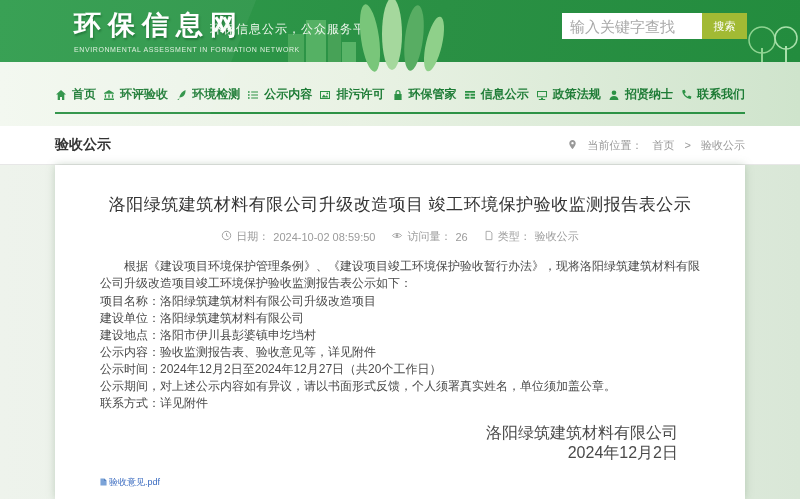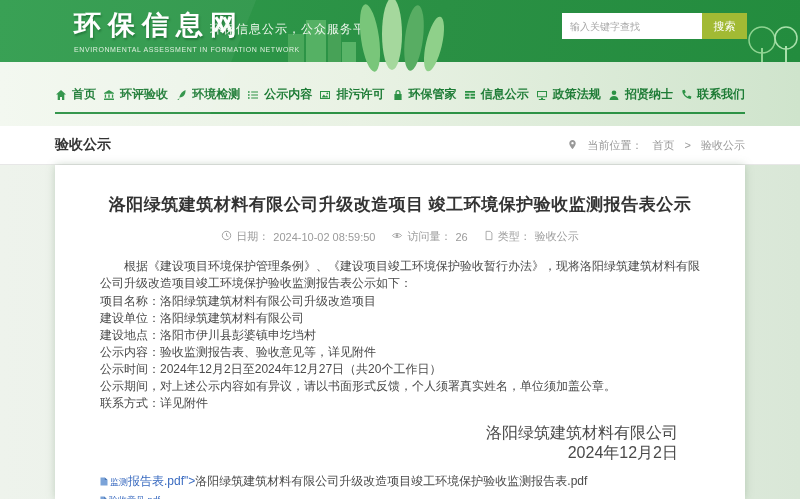--- a/index.html
+++ b/index.html
@@ -11,21 +11,21 @@
     background:linear-gradient(100deg,#2f9c4c 0%,#2a9044 55%,#238c3e 100%); overflow:visible; z-index:5; }
   .hdr-band { position:absolute; left:-60px; top:-40px; width:300px; height:160px;
     background:rgba(255,255,255,0.05); transform:skewX(-22deg); }
   .logo-block { position:absolute; left:74px; top:7px; }
   .logo-title { font-size:27px; font-weight:bold; color:#ffffff; letter-spacing:7px;
     text-shadow:1px 2px 2px rgba(0,60,20,0.35); white-space:nowrap; cursor:pointer; }
   .logo-sub { font-size:7px; color:#dff0de; letter-spacing:0.6px; margin-top:3px; white-space:nowrap; }
   .tagline { position:absolute; left:210px; top:21px; font-size:12px; color:#f0f8ee; letter-spacing:1px; white-space:nowrap; }
   .search-box { position:absolute; top:13px; right:53px; display:flex; }
   .search-input { width:140px; height:26px; border:none; outline:none; padding:0 8px;
-    font-size:10px; color:#333; background:#ffffff; }
+    font-size:15px; color:#333; background:#ffffff; }
   .search-input::placeholder { color:#a8a8a8; }
   .search-btn { width:45px; height:26px; border:none; background:#a2ba34; color:#ffffff;
     font-size:11px; cursor:pointer; }
   .hdr-art { position:absolute; pointer-events:none; }
 
   
   .main-nav { position:relative; height:64px;
     background:linear-gradient(90deg,#f3f8f0 0%,#e9f2e4 45%,#cfe4cc 100%); z-index:2; }
   .nav-inner { width:690px; margin:0 auto; padding-top:24px; display:flex;
     justify-content:space-between; align-items:center; }
@@ -40,21 +40,21 @@
     justify-content:space-between; align-items:center; }
   .section-title { font-size:14px; font-weight:bold; color:#333333; }
   .bc-right { display:flex; align-items:center; gap:10px; font-size:11px; color:#999999; }
   .bc-link { color:#999999; text-decoration:none; cursor:pointer; }
 
   
   .content-wrap { height:334px;
     background:linear-gradient(90deg,#eef3ec 0%,#e7efe5 55%,#d9e7d7 100%); }
   .card { width:690px; height:100%; margin:0 auto; background:#ffffff;
     box-shadow:0 0 8px rgba(110,140,110,0.35); padding:28px 45px 0; }
-  .article-title { font-size:17px; font-weight:bold; color:#333333; text-align:center;
+  .article-title { font-size:17px; font-weight:normal; color:#333333; text-align:center;
     letter-spacing:0.5px; }
   .meta-line { margin-top:13px; text-align:center; font-size:11px; color:#9b9b9b;
     display:flex; justify-content:center; align-items:center; gap:4px; }
   .meta-line .gap { width:8px; }
   .article-body { margin-top:15px; font-size:12px; color:#4a4a4a; line-height:17px; }
   .article-body p { margin:0; }
   .article-body p.indent { text-indent:2em;font-family:Liberation Mono, monospace; }
   .signature { margin-top:11px; text-align:right; font-size:16px; color:#4a4a4a;
     line-height:20px; padding-right:22px; }
   .attachments { margin-top:10px; line-height:13px; }
@@ -243,29 +243,20 @@
       <p>联系方式：详见附件</p>
     </div>
 
     <div class="signature">
       <div>洛阳绿筑建筑材料有限公司</div>
       <div>2024年12月2日</div>
     </div>
 
     <div class="attachments">
       <div class="att-line">
-        <span class="att-ico"><svg width="8" height="9" viewBox="0 0 8 9">
-              <path d="M0.5 0.5 H4.8 L7.5 3 V8.5 H0.5 Z" fill="#7ba3d8"></path>
-              <path d="M4.8 0.5 L7.5 3 H4.8 Z" fill="#4a77b4"></path>
-            </svg></span>
-        <a class="att-small">监测</a>
-        <a class="att-link">报告表.pdf"&gt;</a>
-        <span class="att-file">洛阳绿筑建筑材料有限公司升级改造项目竣工环境保护验收监测报告表.pdf</span>
-      </div>
-      <div class="att-line">
         <span class="att-ico"><svg width="7" height="8" viewBox="0 0 8 9">
               <path d="M0.5 0.5 H4.8 L7.5 3 V8.5 H0.5 Z" fill="#7ba3d8"></path>
               <path d="M4.8 0.5 L7.5 3 H4.8 Z" fill="#4a77b4"></path>
             </svg></span>
         <a class="att-small">验收意见.pdf</a>
       </div>
 
     </div>
   </article>
 </main>

